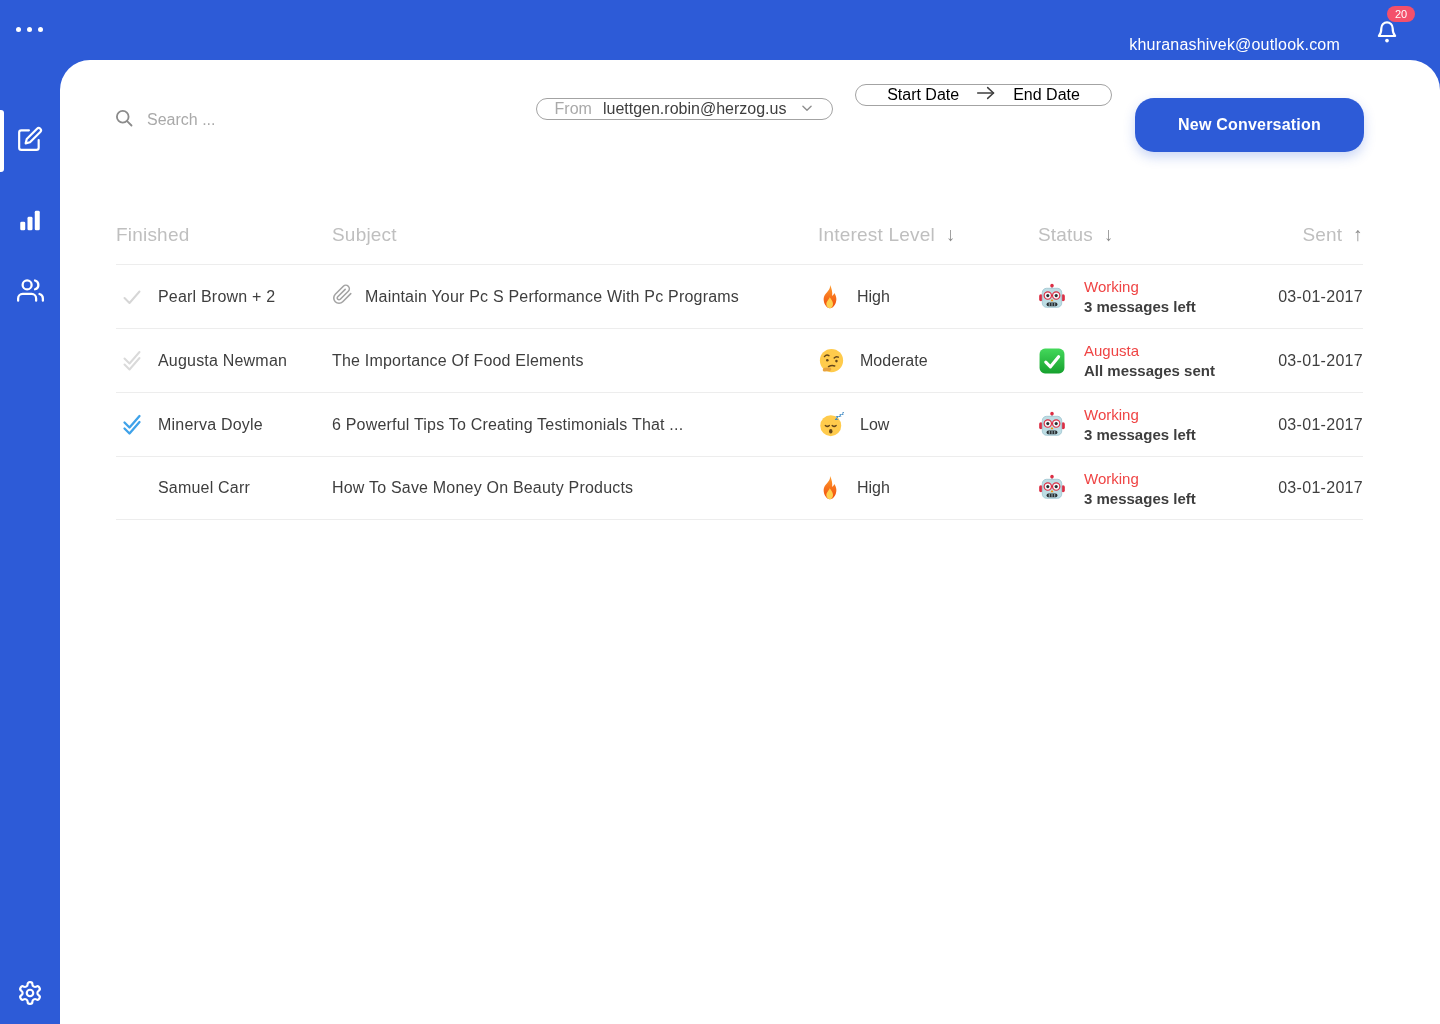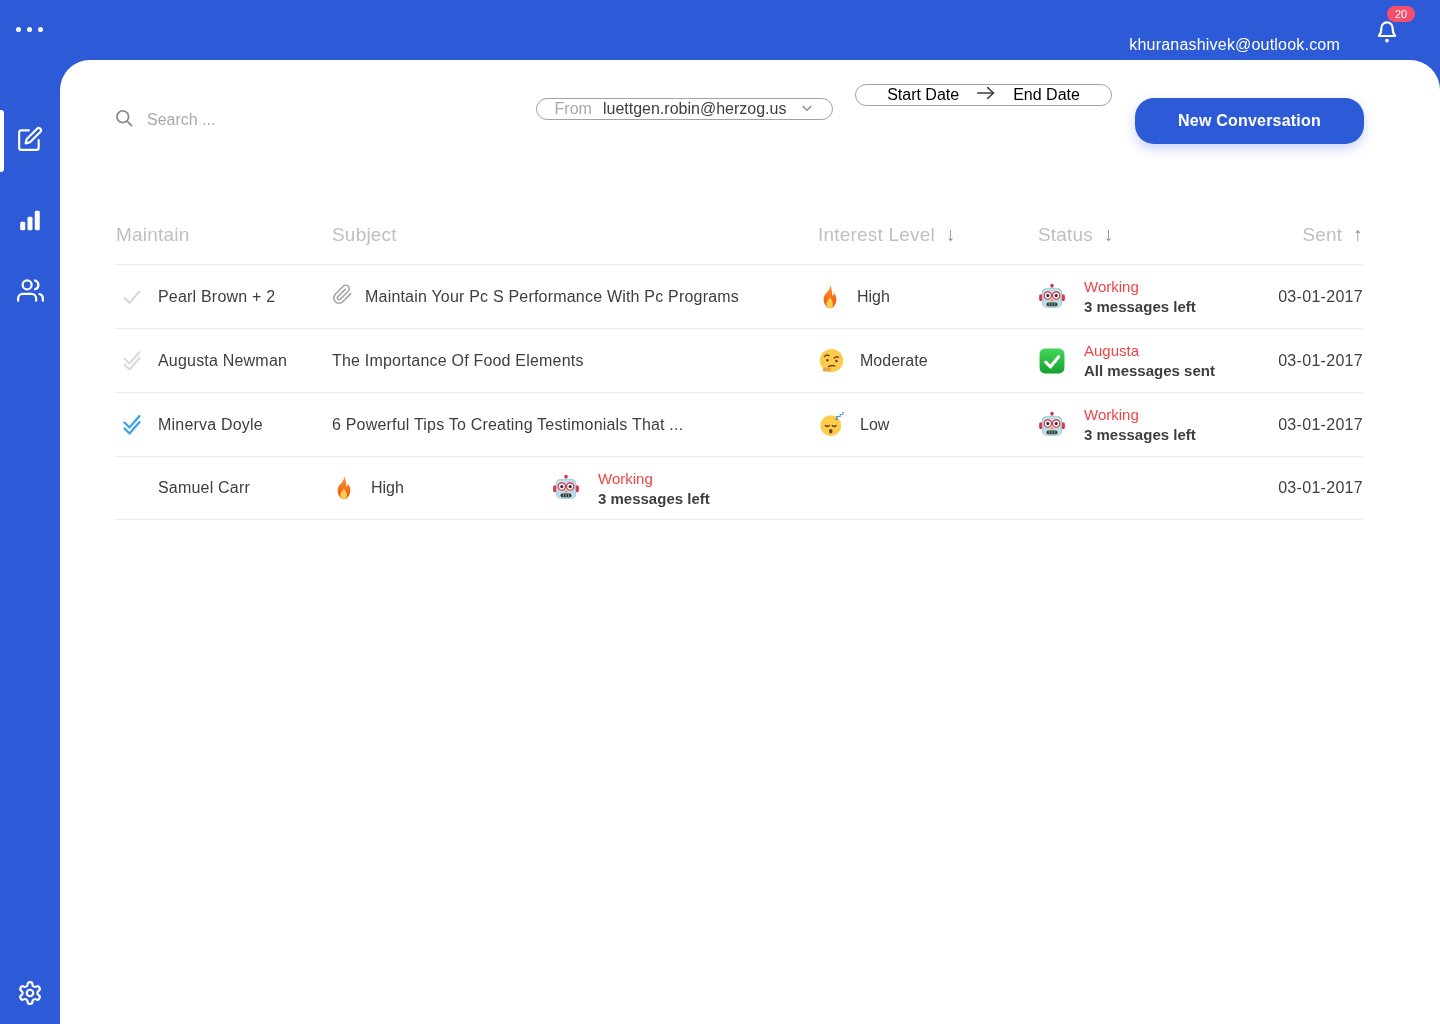--- a/index.html
+++ b/index.html
@@ -44,21 +44,21 @@
   .pill {
     position: absolute; height: 22px; border: 1px solid #a3a3a3; border-radius: 19px;
     display: flex; align-items: center; justify-content: center; background: #fff; cursor: pointer;
   }
   .from-pill { left: 476px; top: 38px; width: 297px; gap: 11px; font-size: 16px; }
   .from-label { color: #A9A9A9; }
   .from-value { color: #3E3E3E; }
   .from-pill .chev { margin-left: 3px; margin-top: 2px; }
   .date-pill { left: 795px; top: 24px; width: 257px; gap: 17px; font-size: 16px; color: #000000; }
   .btn-new {
-    position: absolute; left: 1075px; top: 38px; width: 229px; height: 46px;
+    position: absolute; left: 1075px; top: 38px; width: 229px; height: 54px;
     border: none; border-radius: 19px; background: var(--primary-blue, #2D5BD7);
     color: #fff; font-size: 16px; font-weight: bold; letter-spacing: .2px; cursor: pointer;
     box-shadow: 0 5px 12px rgba(45,91,215,.25); font-family: inherit;
   }
 
   
   .table { position: absolute; left: 56px; top: 146px; width: 1247px; }
   .thead { display: flex; align-items: center; height: 58px; color: #BFBFBF; font-size: 19px; letter-spacing: .2px; }
   .th-arrow { color: #8F8F8F; font-size: 19px; margin-left: 11px; }
   .hc-prospects { width: 216px; }
@@ -193,21 +193,21 @@
       </svg>
     </span>
     <span>End Date</span>
   </div>
 
   <button class="btn-new">New Conversation</button>
 
   <div class="table">
 
     <div class="thead">
-      <div class="hc-prospects">Maintain</div>
+      <div class="hc-prospects">Finished</div>
       <div class="hc-subject">Subject</div>
       <div class="hc-interest">
         <span>Interest Level</span>
         <span class="th-arrow">↓</span>
       </div>
       <div class="hc-status">
         <span>Status</span>
         <span class="th-arrow">↓</span>
       </div>
       <div class="hc-sent">
@@ -347,20 +347,23 @@
           <span class="status-label">Working</span>
           <span class="status-detail">3 messages left</span>
         </div>
       </div>
       <div class="cell-sent">03-01-2017</div>
     </div>
 
     <div class="trow">
       <div class="cell-check"></div>
       <div class="cell-prospect">Samuel Carr</div>
+      <div class="cell-subject">
+        <span>How To Save Money On Beauty Products</span>
+      </div>
       <div class="cell-interest">
         <svg class="emoji" width="24" height="28" viewBox="0 0 32 36">
           <path fill="url(#fireG)" d="M16 2c.6 4.4-1.6 7-3.7 9.3C10 13.8 7.5 16.6 7.5 20.8 7.5 27 11.3 33 16 33s8.5-6 8.5-12.2c0-2.8-1.3-5.8-2.9-8-.5 1.7-1.4 2.9-2.8 3.7C19.7 12.3 18.2 6.2 16 2z"></path>
           <path fill="#FFD04D" d="M16 33c-2.7 0-4.9-2.6-4.9-5.7 0-2.4 1.4-4.2 2.6-5.7.8-1 1.6-2 1.9-3.2 1.3 1.5 3.2 4.2 3.8 6 .6 1.8.8 3.2.4 4.6-.6 2.4-2.1 4-3.8 4z"></path>
         </svg>
         <span>High</span>
       </div>
       <div class="cell-status">
         <svg class="emoji" width="28" height="28" viewBox="0 0 36 36">
           <line x1="18" y1="2.5" x2="18" y2="7" stroke="#9AACB5" stroke-width="1.6"></line>

